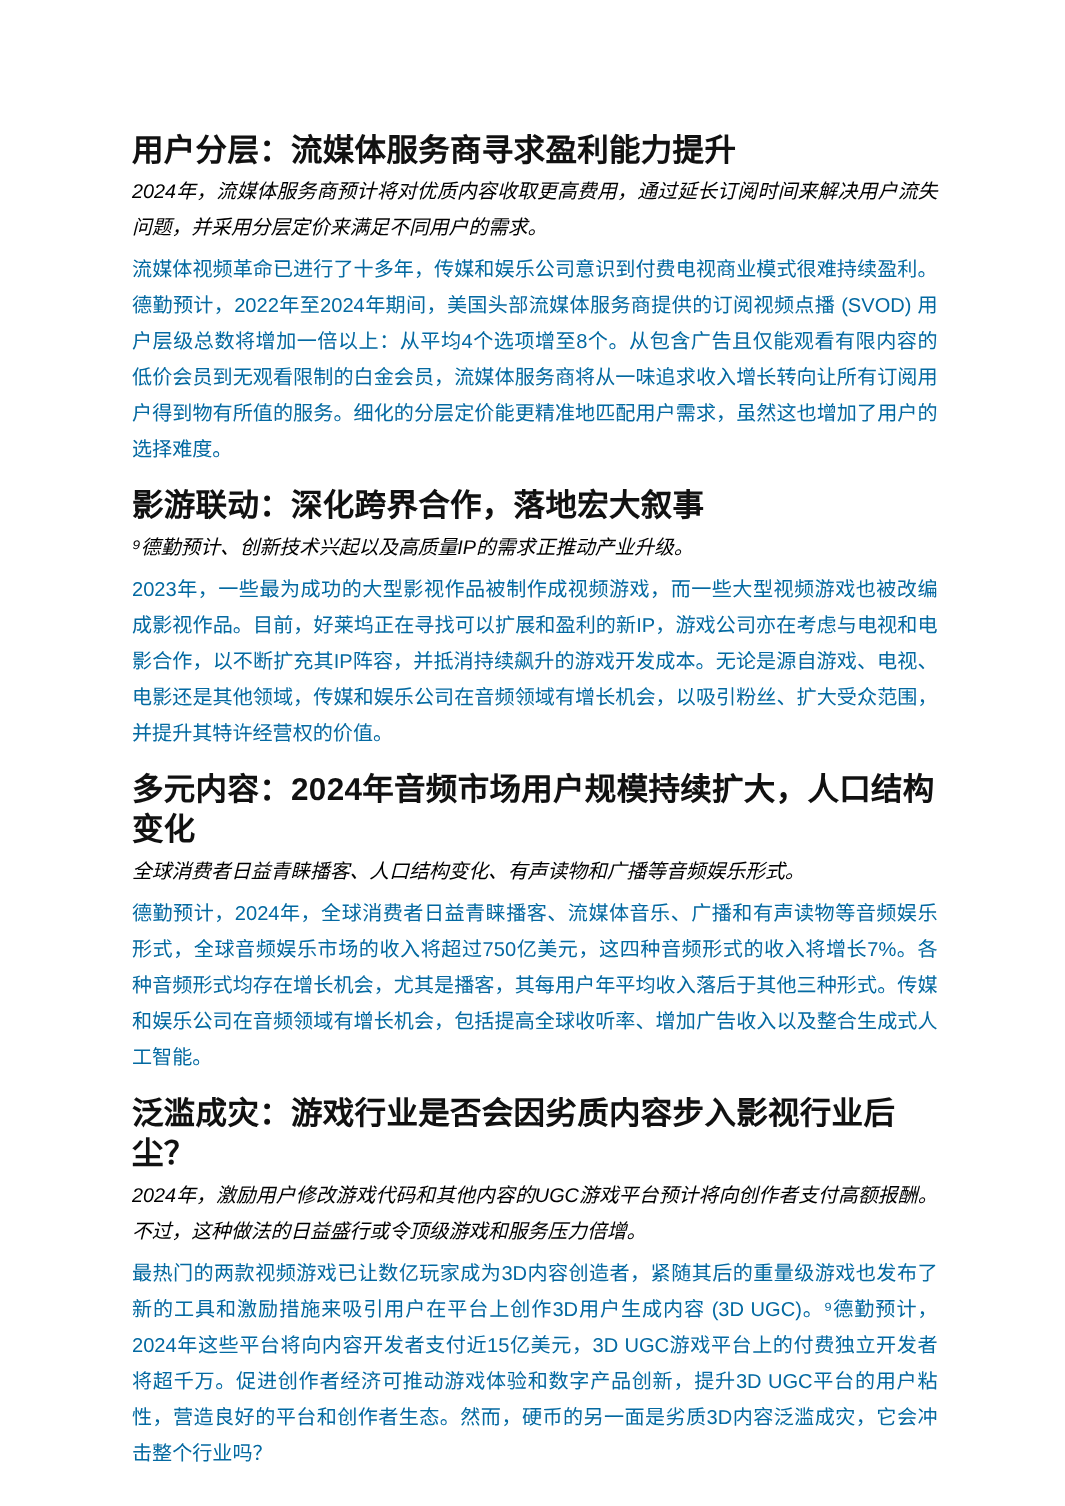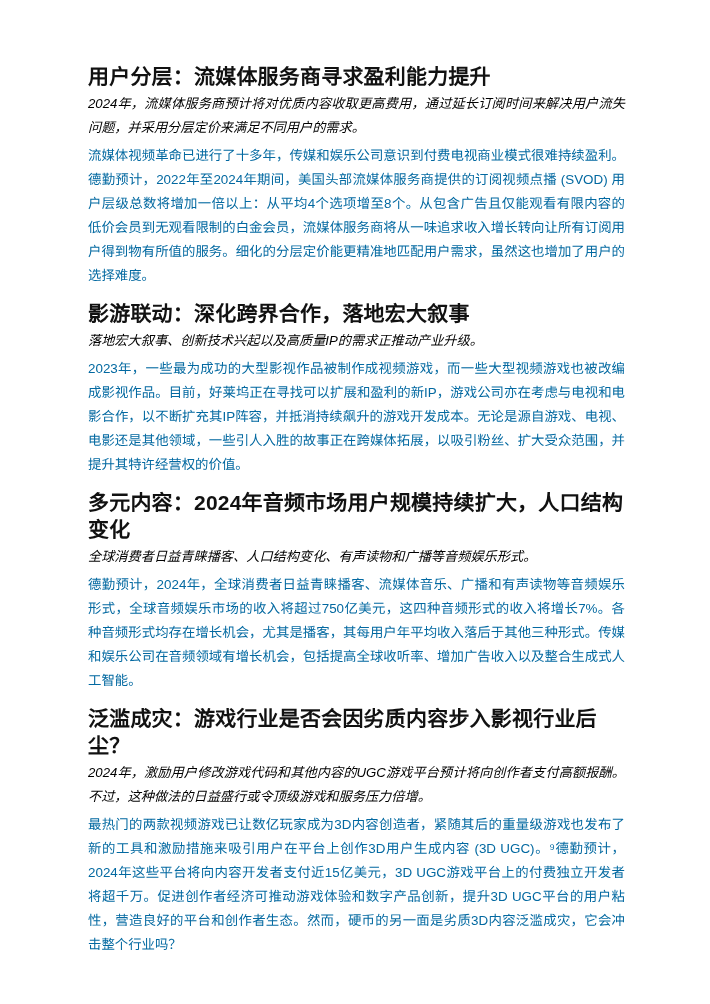--- a/index.html
+++ b/index.html
@@ -12,20 +12,21 @@
     height: 1004px;
     overflow: hidden;
     font-family: "Liberation Sans", "DejaVu Sans", sans-serif;
   }
   .page {
     box-sizing: border-box;
     width: 710px;
     height: 792px;
     padding: 63px 85px 0 88px;
     background: #ffffff;
+    margin-top: 24px;
   }
   .doc-section { display: block; }
   .section-heading {
     font-size: 21px;
     line-height: 27px;
     font-weight: 700;
     color: #111111;
     margin: 12px 0 2px 0;
     letter-spacing: 0.2px;
   }
@@ -54,22 +55,22 @@
 <div class="page">
 
   <section class="doc-section">
     <h2 class="section-heading">用户分层：流媒体服务商寻求盈利能力提升</h2>
     <p class="section-subtitle">2024年，流媒体服务商预计将对优质内容收取更高费用，通过延长订阅时间来解决用户流失问题，并采用分层定价来满足不同用户的需求。</p>
     <p class="section-body">流媒体视频革命已进行了十多年，传媒和娱乐公司意识到付费电视商业模式很难持续盈利。德勤预计，2022年至2024年期间，美国头部流媒体服务商提供的订阅视频点播 (SVOD) 用户层级总数将增加一倍以上：从平均4个选项增至8个。从包含广告且仅能观看有限内容的低价会员到无观看限制的白金会员，流媒体服务商将从一味追求收入增长转向让所有订阅用户得到物有所值的服务。细化的分层定价能更精准地匹配用户需求，虽然这也增加了用户的选择难度。</p>
   </section>
 
   <section class="doc-section">
     <h2 class="section-heading">影游联动：深化跨界合作，落地宏大叙事</h2>
-    <p class="section-subtitle">落地宏大叙事、创新技术兴起以及高质量IP的需求正推动产业升级。</p>
-    <p class="section-body">2023年，一些最为成功的大型影视作品被制作成视频游戏，而一些大型视频游戏也被改编成影视作品。目前，好莱坞正在寻找可以扩展和盈利的新IP，游戏公司亦在考虑与电视和电影合作，以不断扩充其IP阵容，并抵消持续飙升的游戏开发成本。无论是源自游戏、电视、电影还是其他领域，一些引人入胜的故事正在跨媒体拓展，以吸引粉丝、扩大受众范围，并提升其特许经营权的价值。</p>
+    <p class="section-subtitle">⁹德勤预计、创新技术兴起以及高质量IP的需求正推动产业升级。</p>
+    <p class="section-body">2023年，一些最为成功的大型影视作品被制作成视频游戏，而一些大型视频游戏也被改编成影视作品。目前，好莱坞正在寻找可以扩展和盈利的新IP，游戏公司亦在考虑与电视和电影合作，以不断扩充其IP阵容，并抵消持续飙升的游戏开发成本。无论是源自游戏、电视、电影还是其他领域，传媒和娱乐公司在音频领域有增长机会，以吸引粉丝、扩大受众范围，并提升其特许经营权的价值。</p>
   </section>
 
   <section class="doc-section">
     <h2 class="section-heading">多元内容：2024年音频市场用户规模持续扩大，人口结构变化</h2>
     <p class="section-subtitle">全球消费者日益青睐播客、人口结构变化、有声读物和广播等音频娱乐形式。</p>
     <p class="section-body">德勤预计，2024年，全球消费者日益青睐播客、流媒体音乐、广播和有声读物等音频娱乐形式，全球音频娱乐市场的收入将超过750亿美元，这四种音频形式的收入将增长7%。各种音频形式均存在增长机会，尤其是播客，其每用户年平均收入落后于其他三种形式。传媒和娱乐公司在音频领域有增长机会，包括提高全球收听率、增加广告收入以及整合生成式人工智能。</p>
   </section>
 
   <section class="doc-section">
     <h2 class="section-heading">泛滥成灾：游戏行业是否会因劣质内容步入影视行业后尘？</h2>

